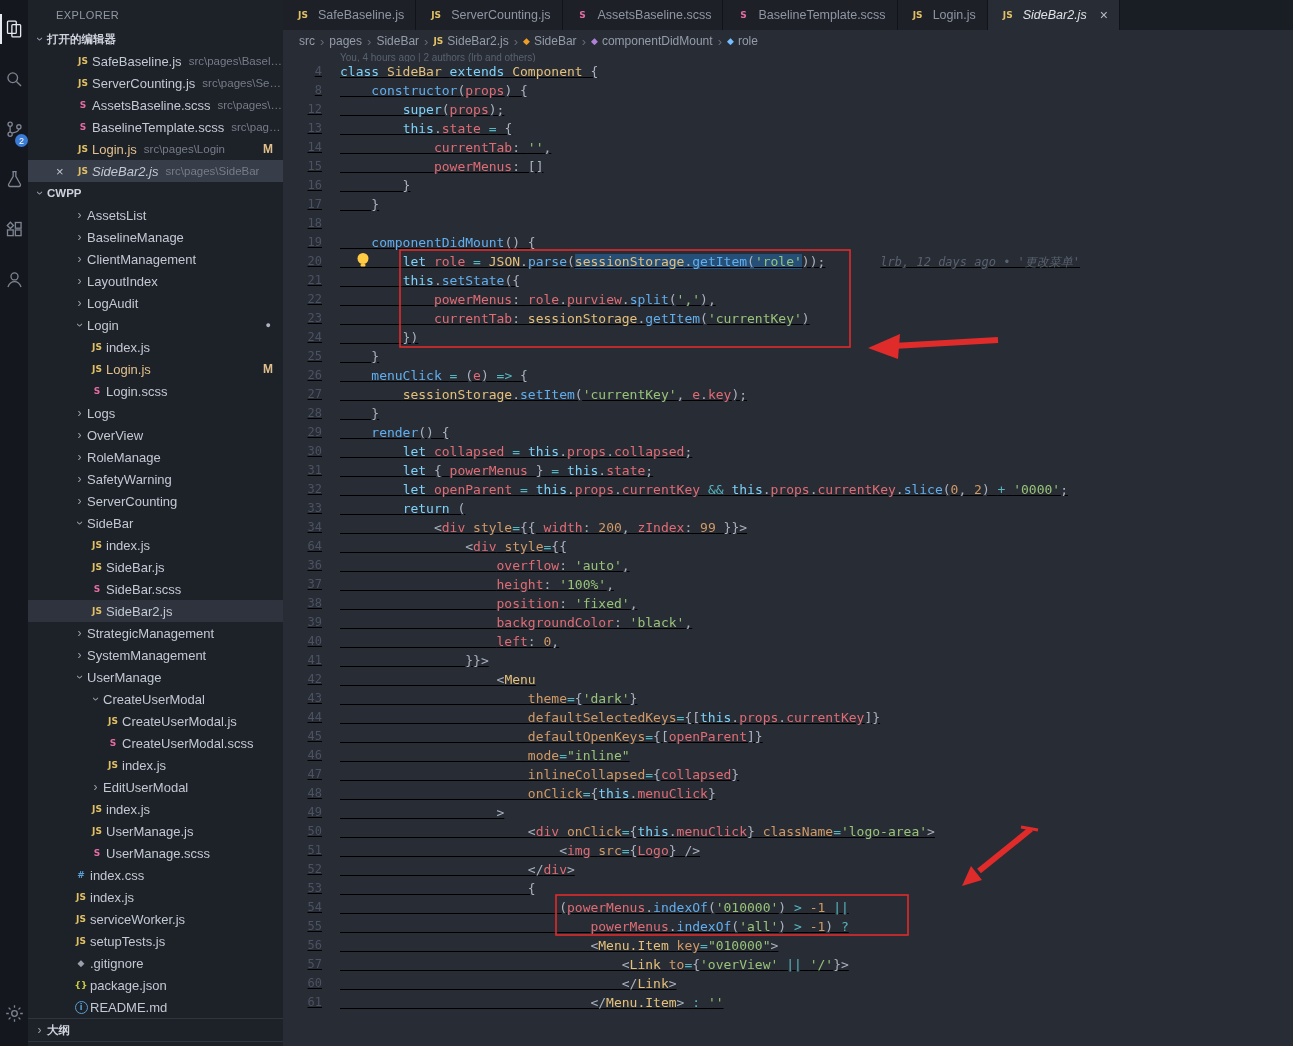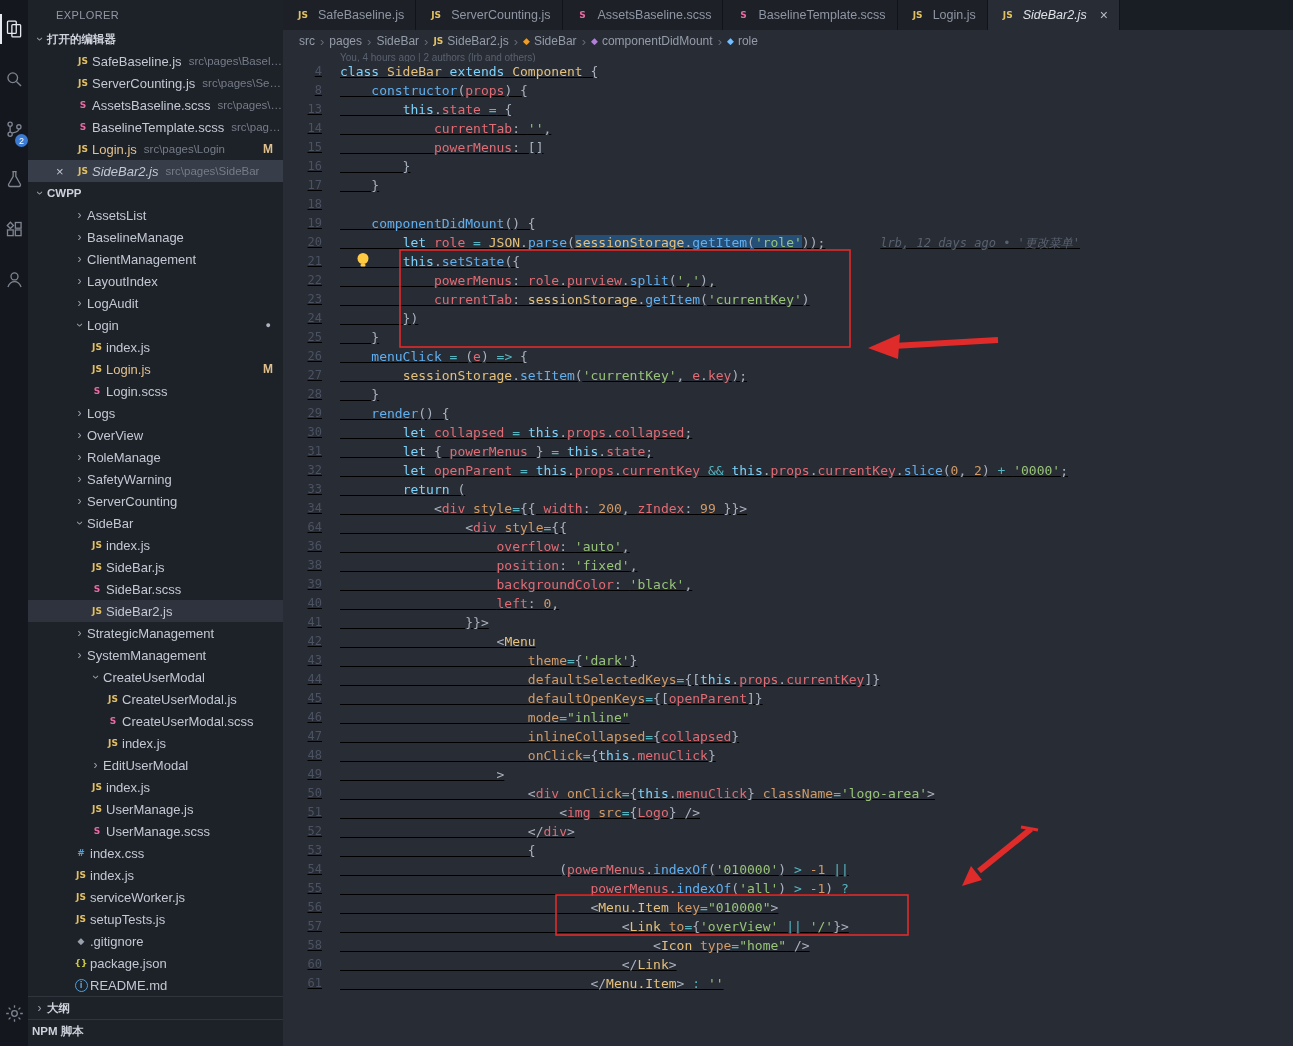--- a/index.html
+++ b/index.html
@@ -262,20 +262,24 @@
           <span class="file-icon" style="color: rgb(226, 192, 101);">JS</span>
           <span class="tree-label">SideBar2.js</span>
         </div>
         <div class="row tree-row" style="padding-left: 44px;">
           <span class="chev">›</span>
           <span class="tree-label">StrategicManagement</span>
         </div>
         <div class="row tree-row" style="padding-left: 44px;">
           <span class="chev">›</span>
           <span class="tree-label">SystemManagement</span>
+        </div>
+        <div class="row tree-row" style="padding-left: 44px;">
+          <span class="chev expanded">›</span>
+          <span class="tree-label">UserManage</span>
         </div>
         <div class="row tree-row" style="padding-left: 60px;">
           <span class="chev expanded">›</span>
           <span class="tree-label">CreateUserModal</span>
         </div>
         <div class="row tree-row" style="padding-left: 76px;">
           <span class="file-icon" style="color: rgb(226, 192, 101);">JS</span>
           <span class="tree-label">CreateUserModal.js</span>
         </div>
         <div class="row tree-row" style="padding-left: 76px;">
@@ -408,20 +412,24 @@
       <div>
           <div class="code-line">
             <div class="ln">4</div>
             <div class="lc"><span class="tk-k">class</span><span class="tk-d"> </span><span class="tk-c">SideBar</span><span class="tk-d"> </span><span class="tk-k">extends</span><span class="tk-d"> </span><span class="tk-c">Component</span><span class="tk-d"> {</span></div>
           </div>
           <div class="code-line">
             <div class="ln">8</div>
             <div class="lc"><span class="tk-d">    </span><span class="tk-f">constructor</span><span class="tk-d">(</span><span class="tk-v">props</span><span class="tk-d">) {</span></div>
           </div>
           <div class="code-line">
+            <div class="ln">12</div>
+            <div class="lc"><span class="tk-d">        </span><span class="tk-k">super</span><span class="tk-d">(</span><span class="tk-v">props</span><span class="tk-d">);</span></div>
+          </div>
+          <div class="code-line">
             <div class="ln">13</div>
             <div class="lc"><span class="tk-d">        </span><span class="tk-k">this</span><span class="tk-d">.</span><span class="tk-v">state</span><span class="tk-d"> </span><span class="tk-o">=</span><span class="tk-d"> {</span></div>
           </div>
           <div class="code-line">
             <div class="ln">14</div>
             <div class="lc"><span class="tk-d">            </span><span class="tk-v">currentTab</span><span class="tk-d">: </span><span class="tk-s">''</span><span class="tk-d">,</span></div>
           </div>
           <div class="code-line">
             <div class="ln">15</div>
             <div class="lc"><span class="tk-d">            </span><span class="tk-v">powerMenus</span><span class="tk-d">: []</span></div>
@@ -504,20 +512,24 @@
           </div>
           <div class="code-line">
             <div class="ln">64</div>
             <div class="lc"><span class="tk-d">                &lt;</span><span class="tk-t">div</span><span class="tk-d"> </span><span class="tk-a">style</span><span class="tk-o">=</span><span class="tk-d">{{</span></div>
           </div>
           <div class="code-line">
             <div class="ln">36</div>
             <div class="lc"><span class="tk-d">                    </span><span class="tk-v">overflow</span><span class="tk-d">: </span><span class="tk-s">'auto'</span><span class="tk-d">,</span></div>
           </div>
           <div class="code-line">
+            <div class="ln">37</div>
+            <div class="lc"><span class="tk-d">                    </span><span class="tk-v">height</span><span class="tk-d">: </span><span class="tk-s">'100%'</span><span class="tk-d">,</span></div>
+          </div>
+          <div class="code-line">
             <div class="ln">38</div>
             <div class="lc"><span class="tk-d">                    </span><span class="tk-v">position</span><span class="tk-d">: </span><span class="tk-s">'fixed'</span><span class="tk-d">,</span></div>
           </div>
           <div class="code-line">
             <div class="ln">39</div>
             <div class="lc"><span class="tk-d">                    </span><span class="tk-v">backgroundColor</span><span class="tk-d">: </span><span class="tk-s">'black'</span><span class="tk-d">,</span></div>
           </div>
           <div class="code-line">
             <div class="ln">40</div>
             <div class="lc"><span class="tk-d">                    </span><span class="tk-v">left</span><span class="tk-d">: </span><span class="tk-n">0</span><span class="tk-d">,</span></div>
@@ -582,24 +594,20 @@
             <div class="ln">55</div>
             <div class="lc"><span class="tk-d">                                </span><span class="tk-v">powerMenus</span><span class="tk-d">.</span><span class="tk-f">indexOf</span><span class="tk-d">(</span><span class="tk-s">'all'</span><span class="tk-d">) </span><span class="tk-o">&gt;</span><span class="tk-d"> </span><span class="tk-n">-1</span><span class="tk-d">) </span><span class="tk-o">?</span></div>
           </div>
           <div class="code-line">
             <div class="ln">56</div>
             <div class="lc"><span class="tk-d">                                &lt;</span><span class="tk-m">Menu.Item</span><span class="tk-d"> </span><span class="tk-a">key</span><span class="tk-o">=</span><span class="tk-s">"010000"</span><span class="tk-d">&gt;</span></div>
           </div>
           <div class="code-line">
             <div class="ln">57</div>
             <div class="lc"><span class="tk-d">                                    &lt;</span><span class="tk-m">Link</span><span class="tk-d"> </span><span class="tk-a">to</span><span class="tk-o">=</span><span class="tk-d">{</span><span class="tk-s">'overView'</span><span class="tk-d"> </span><span class="tk-o">||</span><span class="tk-d"> </span><span class="tk-s">'/'</span><span class="tk-d">}&gt;</span></div>
-          </div>
-          <div class="code-line">
-            <div class="ln">58</div>
-            <div class="lc"><span class="tk-d">                                        &lt;</span><span class="tk-m">Icon</span><span class="tk-d"> </span><span class="tk-a">type</span><span class="tk-o">=</span><span class="tk-s">"home"</span><span class="tk-d"> /&gt;</span></div>
           </div>
           <div class="code-line">
             <div class="ln">60</div>
             <div class="lc"><span class="tk-d">                                    &lt;/</span><span class="tk-m">Link</span><span class="tk-d">&gt;</span></div>
           </div>
           <div class="code-line">
             <div class="ln">61</div>
             <div class="lc"><span class="tk-d">                                &lt;/</span><span class="tk-m">Menu.Item</span><span class="tk-d">&gt; </span><span class="tk-o">:</span><span class="tk-d"> </span><span class="tk-s">''</span></div>
           </div>
         </div>

